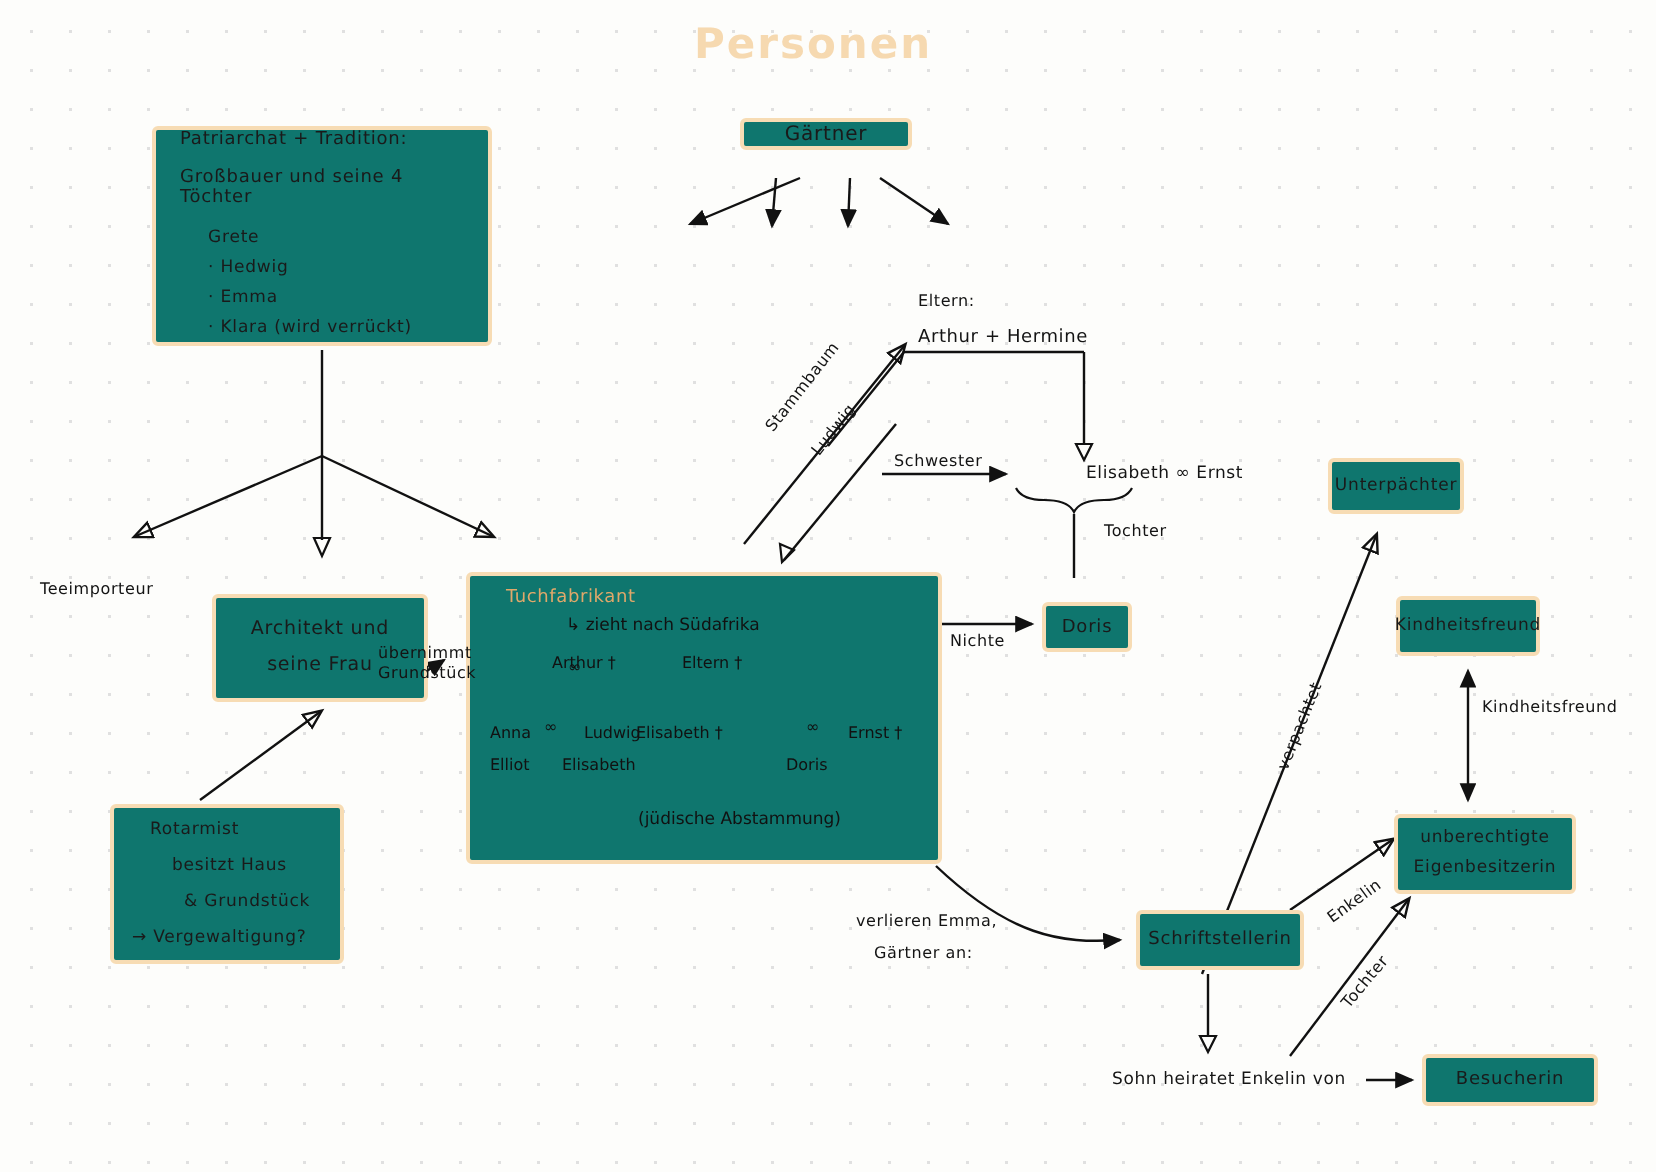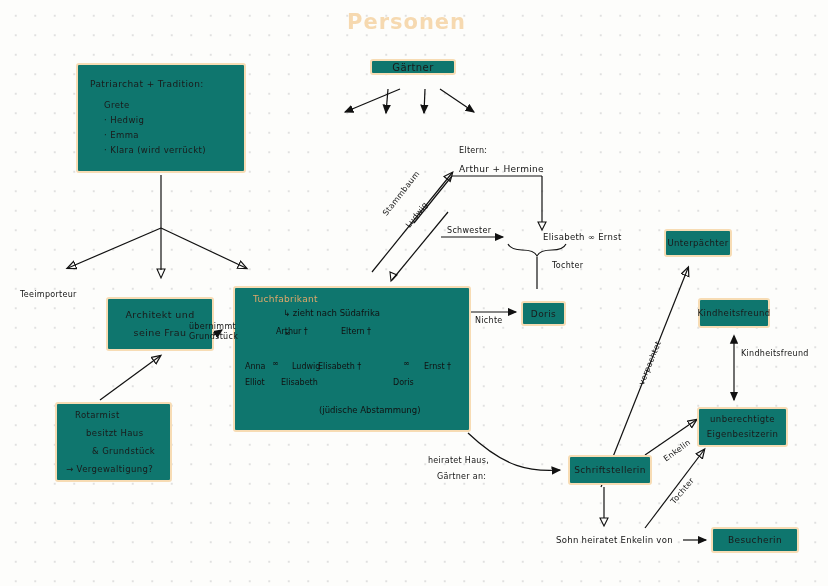--- a/index.html
+++ b/index.html
@@ -163,20 +163,21 @@
   <line x1="298" y1="374" x2="298" y2="379" stroke="#111" stroke-width="1.1"></line>
 
   <line x1="395" y1="367" x2="420" y2="367" stroke="#111" stroke-width="1.1"></line>
   <line x1="407" y1="367" x2="407" y2="379" stroke="#111" stroke-width="1.1"></line>
 </svg>
 
 <div class="title">Personen</div>
 
 <div class="box" id="box-patriarchat">
   <div class="l1">Patriarchat + Tradition:</div>
+  <div class="l2">Großbauer und seine 4 Töchter</div>
   <div class="d">Grete</div>
   <div class="d">· Hedwig</div>
   <div class="d">· Emma</div>
   <div class="d">· Klara (wird verrückt)</div>
 </div>
 
 <div class="box center" id="box-gaertner">
   <span>Gärtner</span>
 </div>
 
@@ -237,15 +238,15 @@
 <div class="lbl rot" style="left:381px;top:212px;transform:rotate(-52deg);">Stammbaum</div>
 <div class="lbl rot" style="left:404px;top:224px;transform:rotate(-52deg);">Ludwig</div>
 <div class="lbl" style="left:447px;top:226px;">Schwester</div>
 <div class="lbl" style="left:506px;top:232px;font-size:8.5px;padding-left:37px;">Elisabeth ∞ Ernst</div>
 <div class="lbl" style="left:552px;top:261px;">Tochter</div>
 <div class="lbl" style="left:475px;top:316px;">Nichte</div>
 <div class="lbl rot" style="left:637px;top:383px;transform:rotate(-68deg);">verpachtet</div>
 <div class="lbl" style="left:741px;top:349px;">Kindheitsfreund</div>
 <div class="lbl rot" style="left:662px;top:456px;transform:rotate(-36deg);">Enkelin</div>
 <div class="lbl rot" style="left:669px;top:500px;transform:rotate(-50deg);">Tochter</div>
-<div class="lbl" style="left:428px;top:456px;">heiratet Haus,</div>
+<div class="lbl" style="left:428px;top:456px;">verlieren Emma,</div>
 <div class="lbl" style="left:437px;top:472px;">Gärtner an:</div>
 <div class="lbl" style="left:556px;top:535px;font-size:8.5px;">Sohn heiratet Enkelin von</div>
 
 </body></html>

